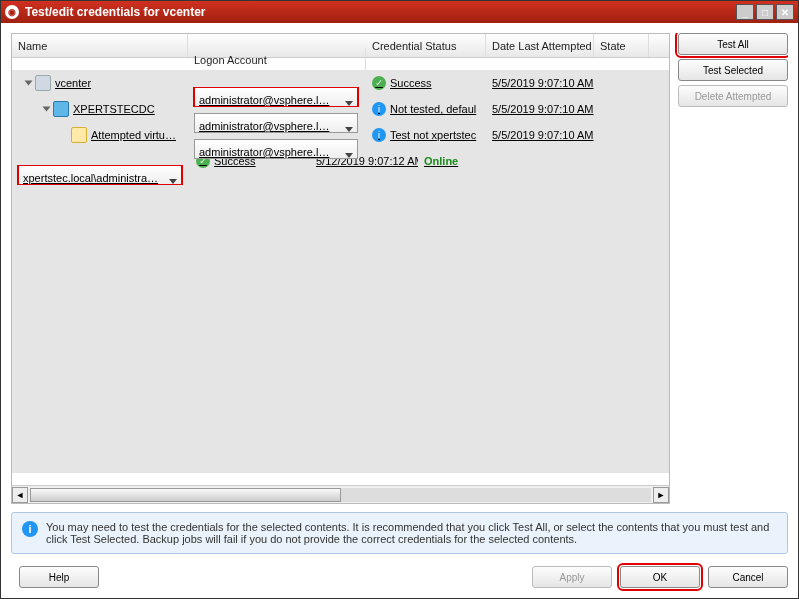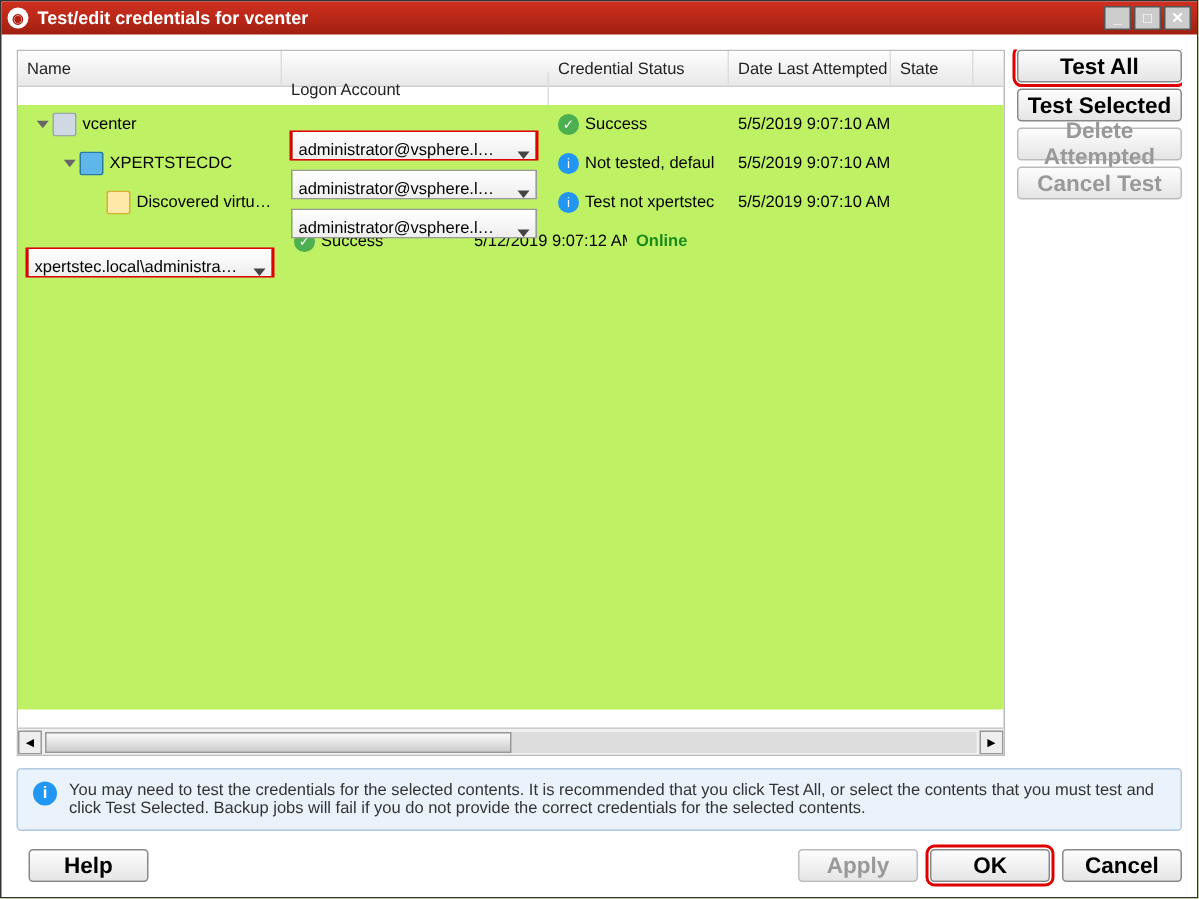--- a/index.html
+++ b/index.html
@@ -13,40 +13,40 @@
   .content { flex: 1; display: flex; flex-direction: column; padding: 10px; gap: 8px; overflow:hidden; }
   .upper { flex: 1; display: flex; gap: 8px; overflow:hidden; }
   .gridwrap { flex: 1; border: 1px solid #bbb; display:flex; flex-direction:column; overflow:hidden;gap:12px; }
   .gridhead { display: flex; background: linear-gradient(to bottom,#fefefe,#e8e8e8); border-bottom: 1px solid #ccc; height: 24px; align-items:center; font-size:11px; color:#222; }
   .gridhead .col, .row .cell { padding: 0 6px; display:flex; align-items:center; overflow:hidden; white-space:nowrap; text-overflow:ellipsis; }
   .col-name { width: 176px; }
   .col-logon { width: 178px; margin-top: 28px; }
   .col-status { width: 120px; }
   .col-date { width: 108px; }
   .col-state { width: 55px; }
-  .gridbody { flex:1; overflow:hidden; background:#bef264; }
+  .gridbody { flex:1; overflow:hidden; background:#e5e5e5;text-decoration:underline; }
   .row { display:flex; height:26px; align-items:center; }
   .tree-indent { display:inline-block; }
   .twisty { width:0;height:0;border-top:4px solid transparent;border-bottom:4px solid transparent;border-left:5px solid #666;display:inline-block;margin-right:4px; }
   .twisty.open { transform: rotate(90deg); }
   .node-icon { width:16px;height:16px;display:inline-flex;align-items:center;justify-content:center;margin-right:4px;font-size:11px; }
   .ic-vc { background: #cfd8e3; border:1px solid #9aa; border-radius:2px; }
   .ic-dc { background: #5fb6e8; border:1px solid #2a7aa8; border-radius:2px; }
   .ic-folder { background: #ffe9a8; border:1px solid #d8b030; border-radius:2px; }
   .ic-host { background: #b8e2b8; border:1px solid #4a9a4a; border-radius:2px; }
   .dropdown { width: 164px; height:20px; border:1px solid #999; background: linear-gradient(#fff,#eee); display:flex; align-items:flex-end; padding:0 4px; font-size:11px; position:relative; overflow:hidden; }
   .dropdown .ddtext { flex:1; overflow:hidden; text-overflow:ellipsis; white-space:nowrap; }
   .dropdown .ddarrow { width:0;height:0;border-left:4px solid transparent;border-right:4px solid transparent;border-top:5px solid #444;margin-left:4px; }
   .redbox { outline: 2px solid #E00000; outline-offset: -1px; }
   .status-icon { width:14px;height:14px;border-radius:50%;display:inline-flex;align-items:center;justify-content:center;margin-right:4px;font-size:9px;color:#fff; }
   .si-ok { background:#4CAF50; }
   .si-info { background:#2196F3; }
   .state-online { color:#1a8a1a; font-weight:bold; }
   .sidebtns { width:110px; display:flex; flex-direction:column; gap:4px; }
-  .btn { height:22px; border:1px solid #888; background:linear-gradient(#fdfdfd,#e5e5e5); border-radius:3px; font-size:15px; cursor:pointer; display:flex;align-items:center;justify-content:center;font-weight:bold; }
+  .btn { height:22px; border:1px solid #888; background:linear-gradient(#fdfdfd,#e5e5e5); border-radius:3px; font-size:10px; cursor:pointer; display:flex;align-items:center;justify-content:center; }
   .btn.disabled { color:#999; border-color:#bbb; }
   .btn.redframe { outline:2px solid #E00000; outline-offset:1px; }
   .hscroll { height:18px; display:flex; align-items:center; background:#f0f0f0; border-top:1px solid #ccc; }
   .hscroll .arrow { width:16px;height:16px;border:1px solid #999;background:#eee;display:flex;align-items:center;justify-content:center;font-size:9px;cursor:pointer; }
   .hscroll .track { flex:1;height:14px;background:#ddd;margin:0 2px;position:relative; }
   .hscroll .thumb { position:absolute;left:0;top:0;height:14px;width:50%;background:linear-gradient(#fafafa,#ccc);border:1px solid #999; }
   .infobox { border:1px solid #b0c8e0; background:#eaf3fb; border-radius:3px; padding:8px 10px; display:flex; gap:8px; align-items:flex-start; font-size:11px; color:#333; }
   .infobox .info-icon { width:16px;height:16px;border-radius:50%;background:#2196F3;color:#fff;display:flex;align-items:center;justify-content:center;font-weight:bold;font-size:11px;flex-shrink:0; }
   .footer { display:flex; align-items:center; padding-top:4px; }
   .footer .spacer { flex:1; }
@@ -117,21 +117,21 @@
                 <span>Not tested, defaul</span>
               </div>
               <div class="cell col-date">5/5/2019 9:07:10 AM</div>
               <div class="cell col-state"></div>
             </div>
             <div class="row">
               <div class="cell col-name">
                 <span class="tree-indent" style="width: 44px;"></span>
                 <span style="display: inline-block; width: 9px;"></span>
                 <span class="node-icon ic-folder"></span>
-                <span>Discovered virtu…</span>
+                <span>Attempted virtu…</span>
               </div>
               <div class="cell col-logon">
                 <div class="dropdown">
                   <span class="ddtext">administrator@vsphere.l…</span>
                   <span class="ddarrow"></span>
                 </div>
               </div>
               <div class="cell col-status">
                 <span class="status-icon si-info">i</span>
                 <span>Test not xpertstec</span>
@@ -161,21 +161,20 @@
           <div class="track">
               <div class="thumb"></div>
             </div>
           <div class="arrow">►</div>
         </div>
       </div>
       <div class="sidebtns">
         <button class="btn redframe">Test All</button>
         <button class="btn">Test Selected</button>
         <button class="btn disabled">Delete Attempted</button>
-        <button class="btn disabled">Cancel Test</button>
       </div>
     </div>
 
     <div class="infobox">
       <div class="info-icon">i</div>
       <div>You may need to test the credentials for the selected contents. It is recommended that you click Test All, or select the contents that you must test and click Test Selected. Backup jobs will fail if you do not provide the correct credentials for the selected contents.</div>
     </div>
 
     <div class="footer">
       <button class="btn footbtn">Help</button>

